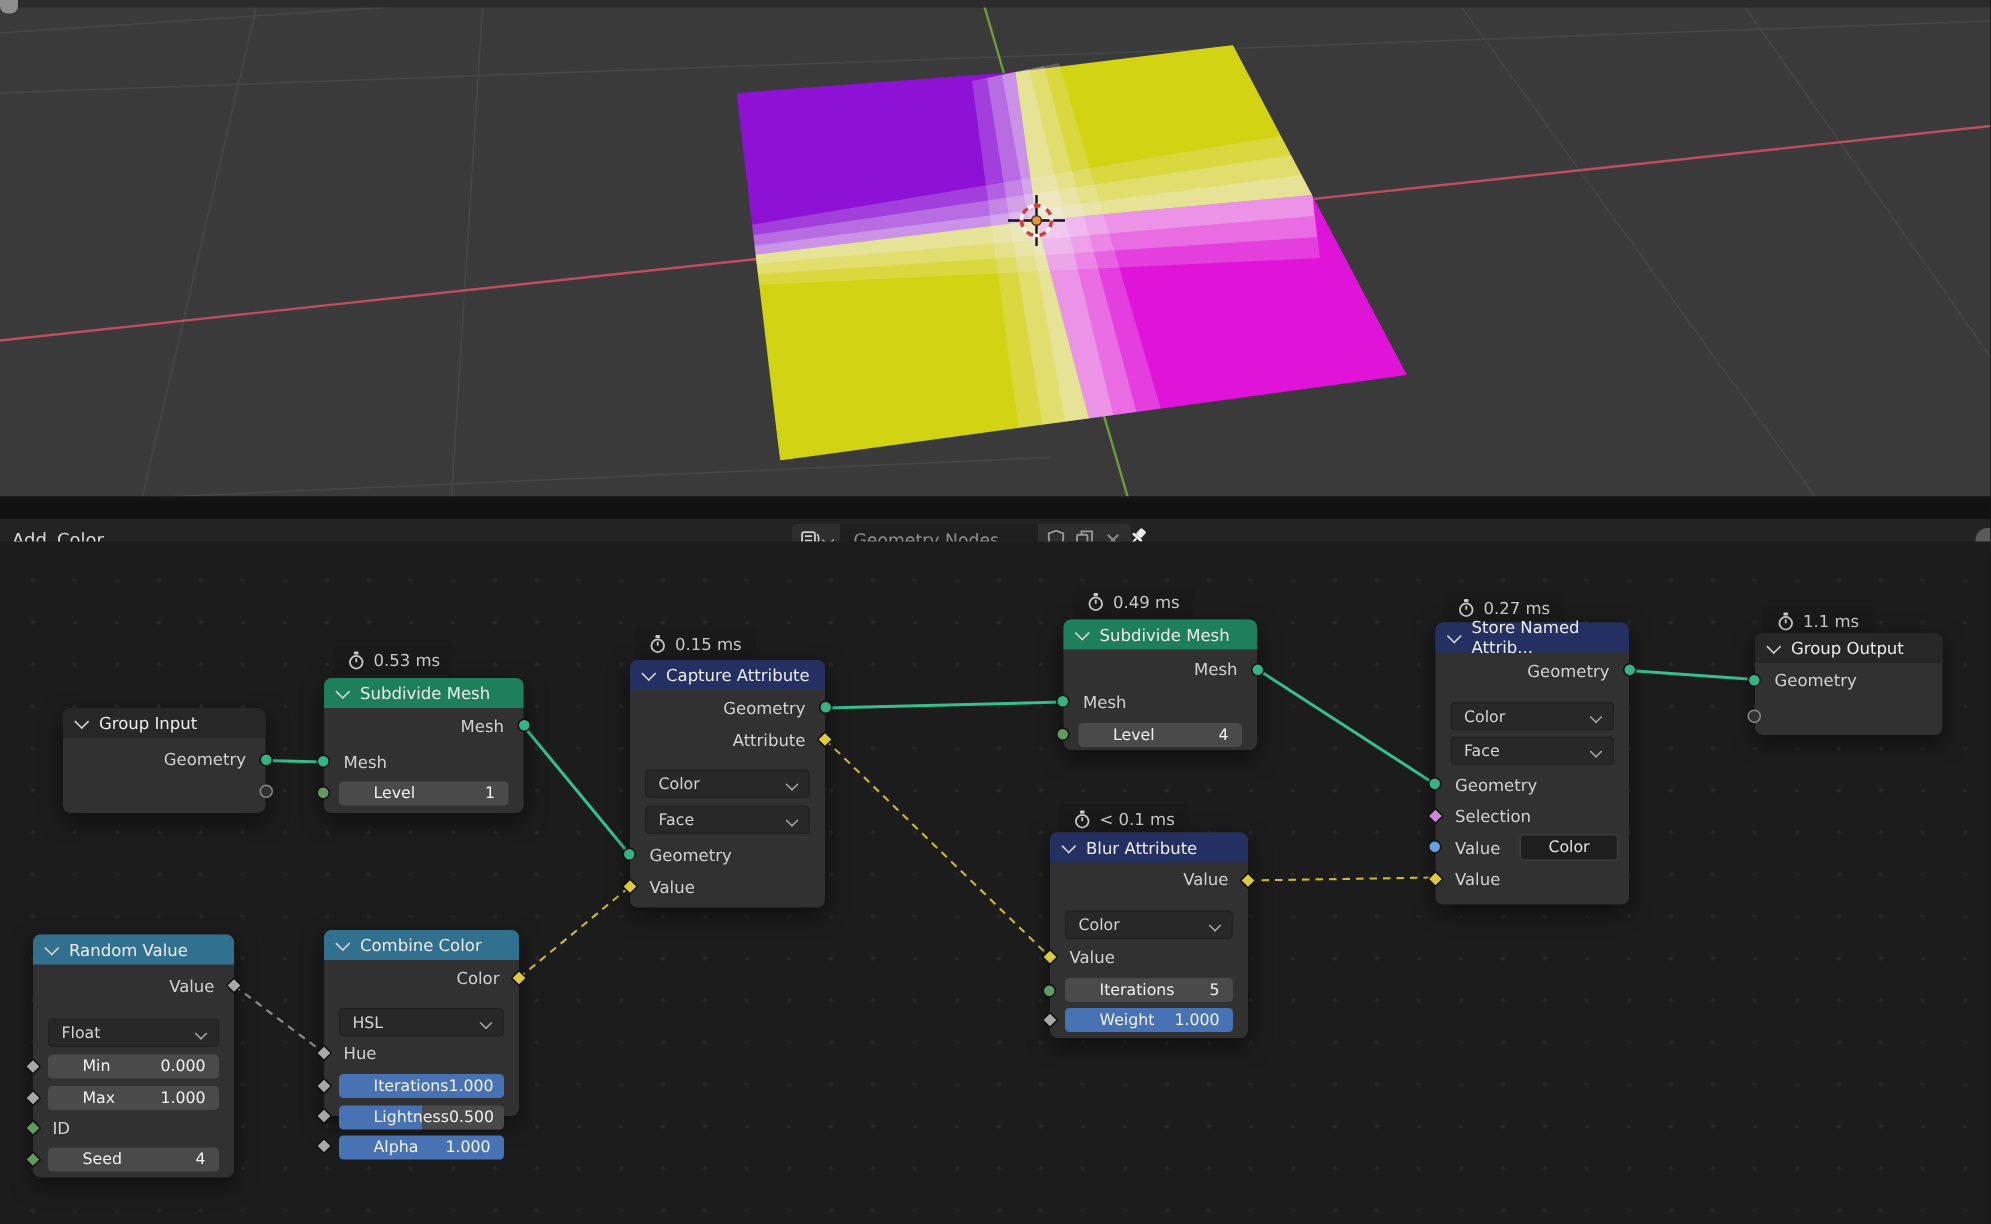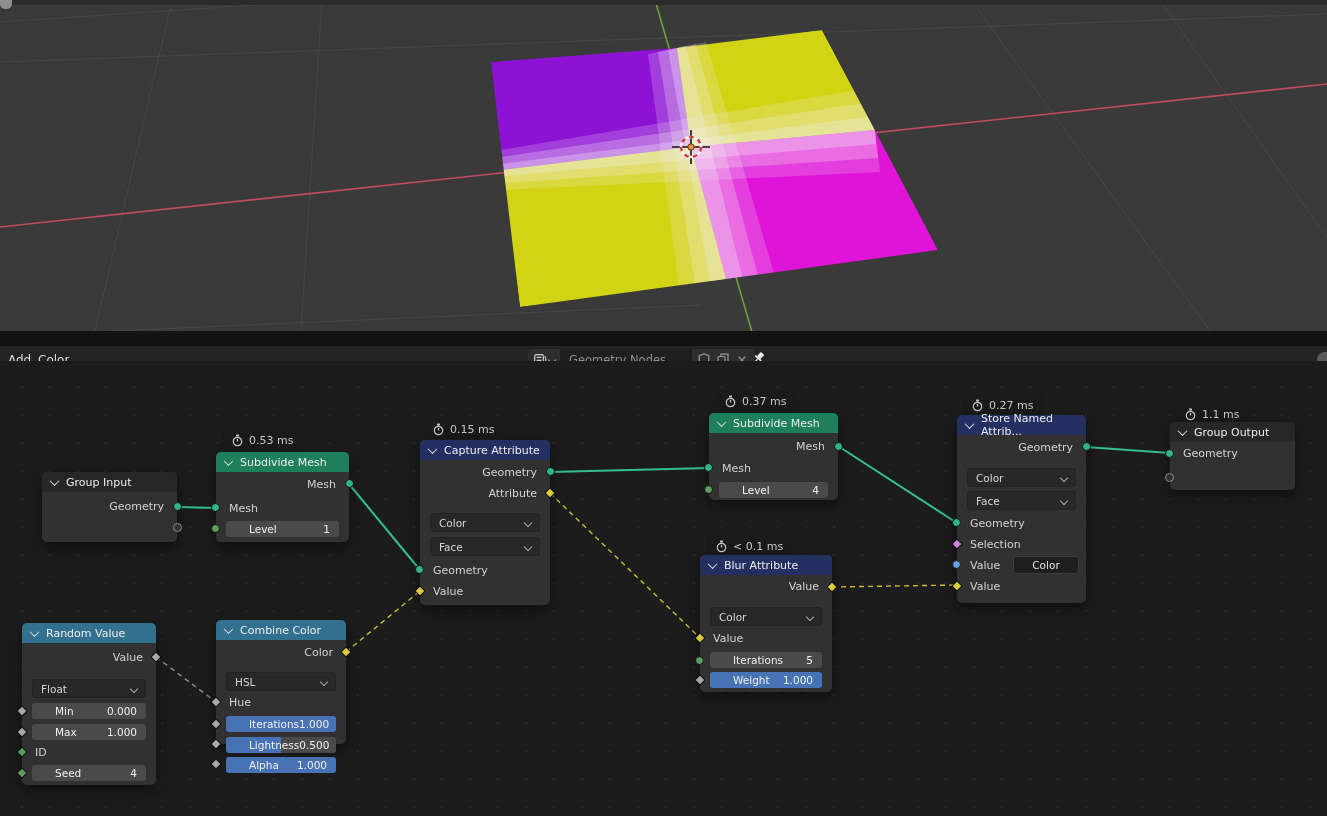--- a/index.html
+++ b/index.html
@@ -189,21 +189,21 @@
           <line x1="5.5" y1="7.5" x2="5.5" y2="4.9" stroke="#c9c9c9" stroke-width="1.2"></line>
         </svg>
       <span>0.15 ms</span>
       </div>
     <div class="badge" style="left:715px;top:30px">
       <svg width="11" height="13" viewBox="0 0 11 13">
           <rect x="4" y="0.4" width="3" height="2" rx="0.6" fill="#c9c9c9"></rect>
           <circle cx="5.5" cy="7.5" r="4.2" fill="none" stroke="#c9c9c9" stroke-width="1.2"></circle>
           <line x1="5.5" y1="7.5" x2="5.5" y2="4.9" stroke="#c9c9c9" stroke-width="1.2"></line>
         </svg>
-      <span>0.37 ms</span>
+      <span>0.49 ms</span>
       </div>
     <div class="badge" style="left:706px;top:175px">
       <svg width="11" height="13" viewBox="0 0 11 13">
           <rect x="4" y="0.4" width="3" height="2" rx="0.6" fill="#c9c9c9"></rect>
           <circle cx="5.5" cy="7.5" r="4.2" fill="none" stroke="#c9c9c9" stroke-width="1.2"></circle>
           <line x1="5.5" y1="7.5" x2="5.5" y2="4.9" stroke="#c9c9c9" stroke-width="1.2"></line>
         </svg>
       <span>&lt; 0.1 ms</span>
       </div>
     <div class="badge" style="left:962px;top:34px">

